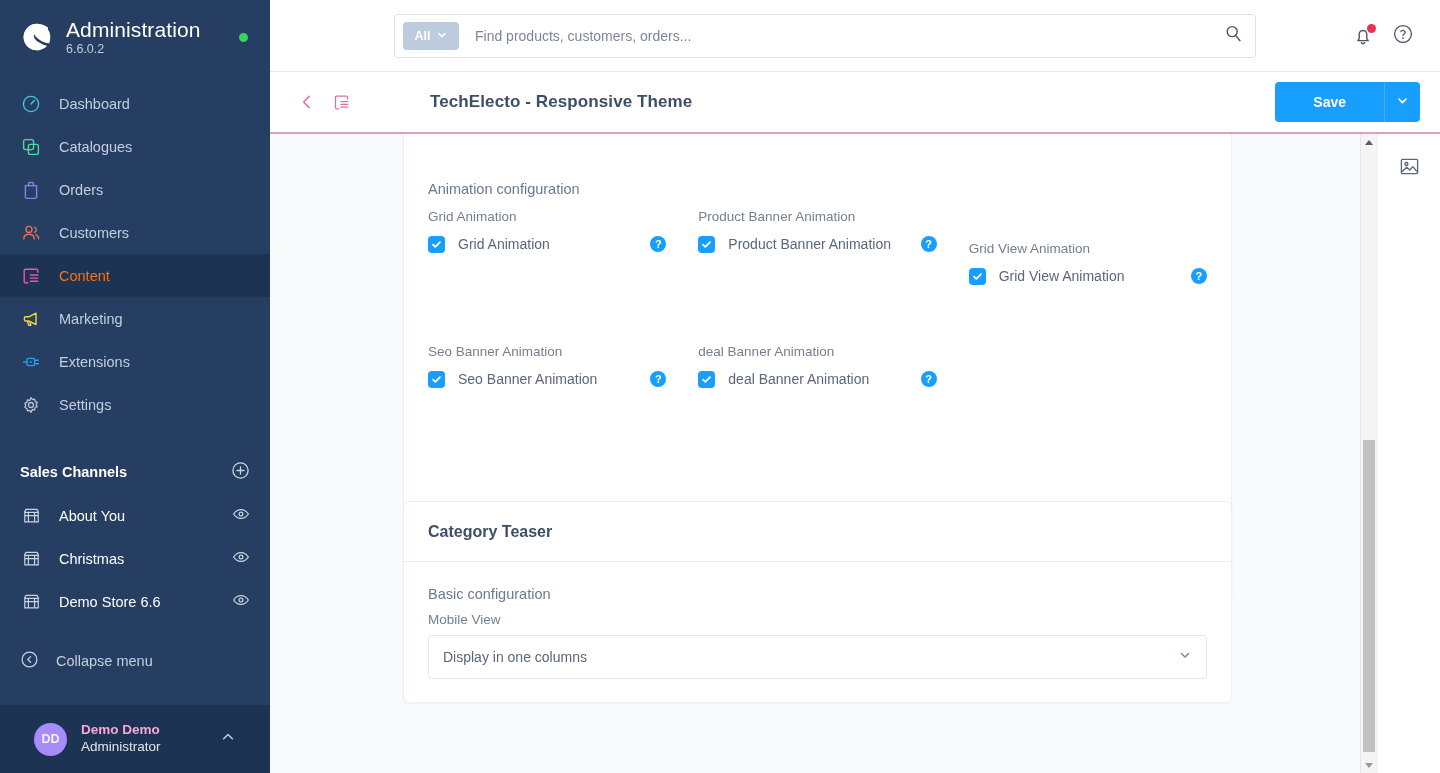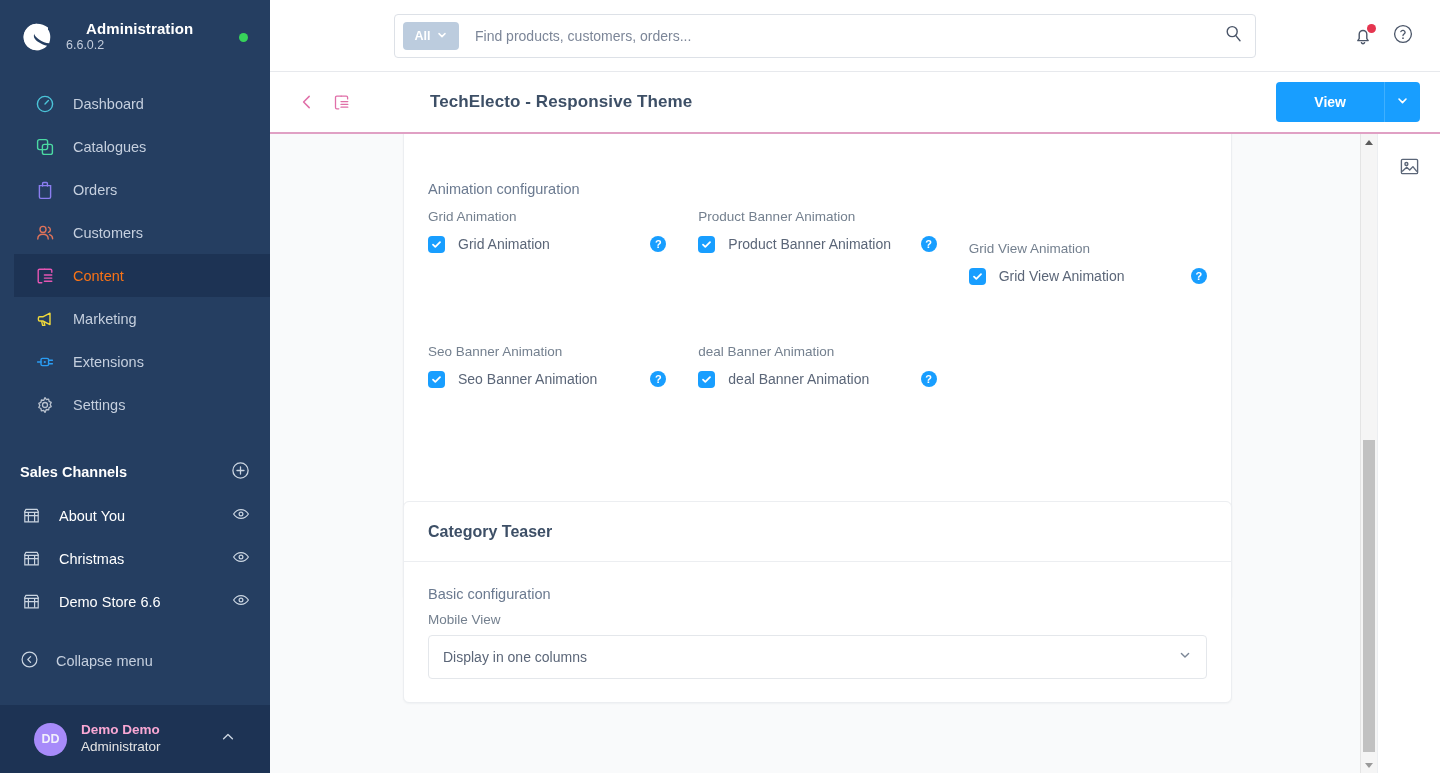--- a/index.html
+++ b/index.html
@@ -21,25 +21,25 @@
     color: #cbd5e1;
   }
   .sb-brand {
     display: flex; align-items: center;
     padding: 14px 18px 12px 20px;
     gap: 12px;
     height: 72px;
   }
   .sb-logo { width: 34px; height: 34px; flex: 0 0 34px; position: relative; }
   .sb-brandtext { flex: 1; line-height: 1.1; }
-  .sb-title { color: #ffffff; font-size: 15px; font-weight: bold; letter-spacing: .1px; margin-left: 20px; }
+  .sb-title { color: #ffffff; font-size: 21px; font-weight: normal; letter-spacing: .1px; }
   .sb-version { color: #c3ccdb; font-size: 12.5px; margin-top: 2px; }
   .sb-dot { width: 9px; height: 9px; border-radius: 50%; background: #37d35a; margin-right: 4px; }
 
-  .sb-nav { margin-top: 10px; margin-left: 14px; }
+  .sb-nav { margin-top: 10px; }
   .sb-item {
     display: flex; align-items: center;
     height: 43px; padding: 0 20px; gap: 17px;
     font-size: 14.5px; color: #c5cfde;
     cursor: pointer; position: relative;
   }
   .sb-item .ic { width: 22px; height: 22px; flex: 0 0 22px; display: flex; align-items: center; justify-content: center; }
   .sb-item.active { background: #1d3354; color: #f97316; font-weight: normal; }
   .sb-item.active::before {
     content:""; position: absolute; left: 0; top: 0; bottom: 0; width: 0px;
@@ -428,21 +428,21 @@
           <svg width="19" height="19" viewBox="0 0 19 19" fill="none" stroke="#e06fa8" stroke-width="1.3">
             <path d="M9.2 3.2H4.8a1.3 1.3 0 0 0-1.3 1.3v10a1.3 1.3 0 0 0 1.3 1.3h2" stroke-linecap="round"></path>
             <path d="M9.2 3.2h5.1a1.3 1.3 0 0 1 1.3 1.3v1.4" stroke-linecap="round"></path>
             <path d="M9 8.6h6.8M9 11.4h6.8M9 14.2h6.8" stroke-linecap="round"></path>
           </svg>
         </span>
       </div>
       <div class="hb-title">TechElecto - Responsive Theme</div>
       <div class="hb-actions">
         <div class="savegrp">
-          <button class="savebtn">View</button>
+          <button class="savebtn">Save</button>
           <button class="savearrow">
             <span>
               <svg width="13" height="13" viewBox="0 0 13 13" fill="none" stroke="#ffffff" stroke-width="1.6">
                 <path d="M3 5L6.5 8.6 10 5" stroke-linecap="round" stroke-linejoin="round"></path>
               </svg>
             </span>
           </button>
         </div>
       </div>
     </div>

